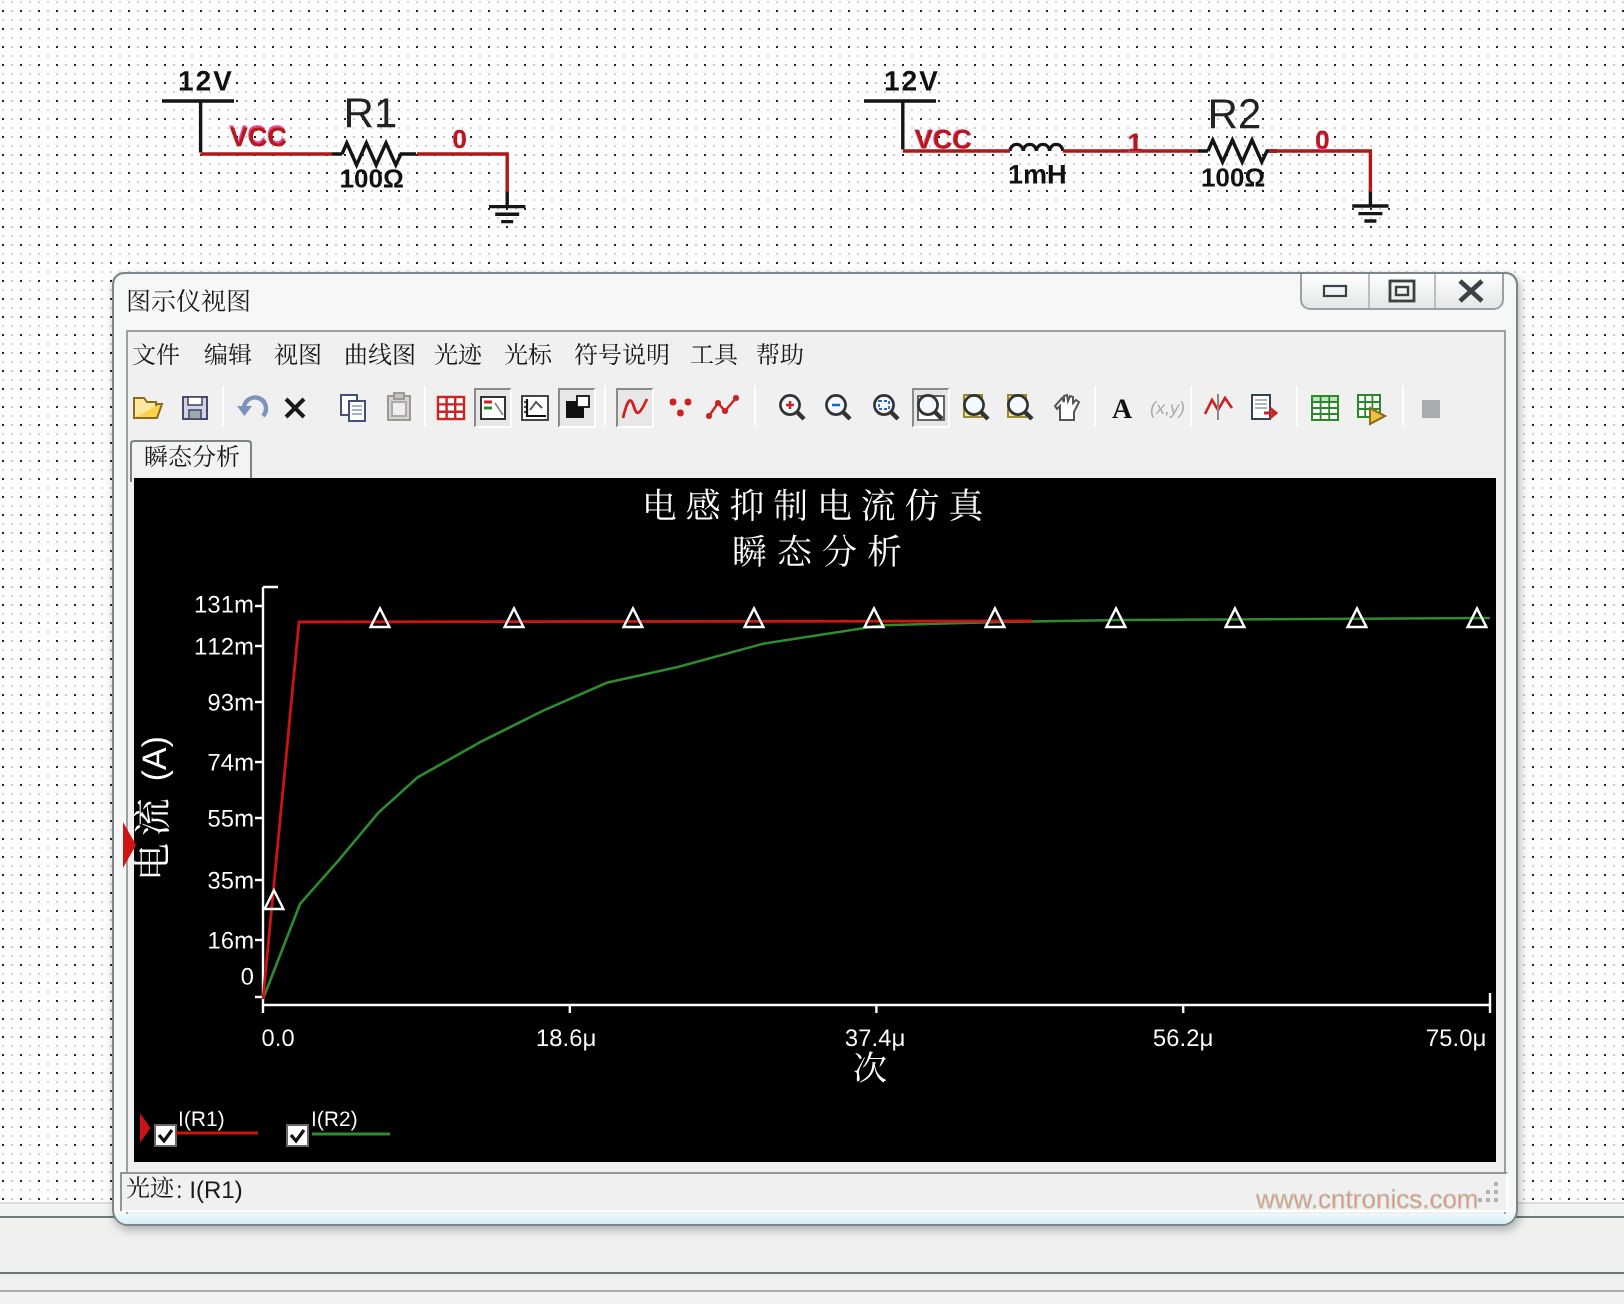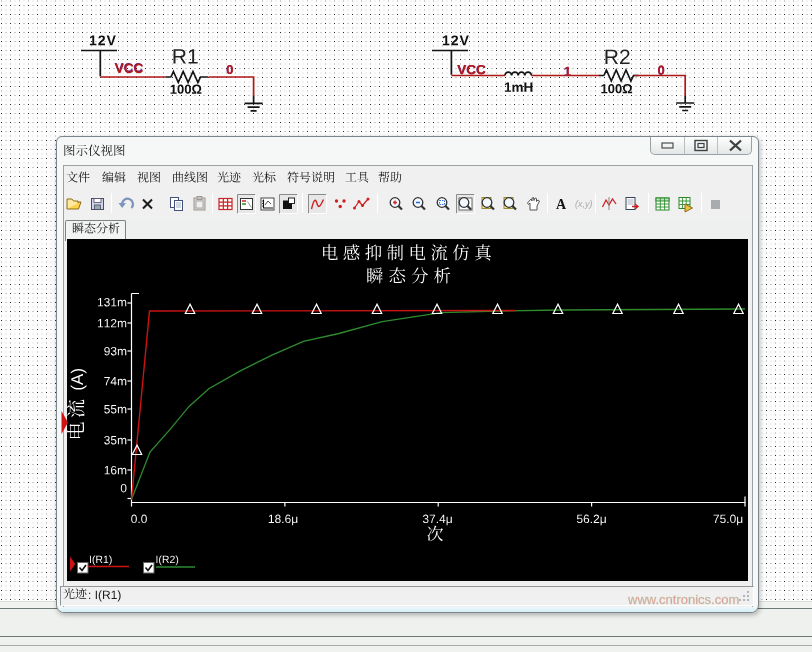--- a/index.html
+++ b/index.html
@@ -3,21 +3,21 @@
 *{margin:0;padding:0;box-sizing:border-box}
 html,body{width:812px;height:652px;overflow:hidden;font-family:"Liberation Sans",sans-serif}
 #desk{position:absolute;left:0;top:0;width:812px;height:601px;background-color:#fdfdfd;
  background-image:radial-gradient(circle 1px at 1.5px 5.5px,#242424 55%,rgba(0,0,0,0) 75%),
  radial-gradient(circle 1px at 6px 5.5px,#cacaca 55%,rgba(255,255,255,0) 75%),
  radial-gradient(circle 1px at 1.5px 1px,#cfcfcf 55%,rgba(255,255,255,0) 75%),
  radial-gradient(circle 1px at 6px 1px,#d4d4d4 55%,rgba(255,255,255,0) 75%);
  background-size:9px 9px;}
 .abs{position:absolute}
 .lbl{position:absolute;white-space:nowrap;color:#111;font-weight:bold}
-.red{color:#701a75}
+.red{color:#ec4899}
 #win{position:absolute;left:56px;top:136px;width:703px;height:477px;background:#f6f7f7;
  border:1px solid #7c868a;border-radius:6px 6px 8px 8px;box-shadow:1px 2px 5px rgba(0,0,0,0.28);overflow:hidden}
 #caps{position:absolute;left:593px;top:0px;width:102px;height:18px;border:1px solid #99a1a4;border-top:none;
  border-radius:0 0 5px 5px;background:linear-gradient(#fefefe,#eef0f0 60%,#e4e7e7);display:flex}
 #caps .c{flex:1;position:relative;border-right:1px solid #b9bfc1}
 #caps .c:last-child{border-right:none}
 #panel{position:absolute;left:6px;top:28px;width:690px;height:443px;background:#f0f0f0;
  border:1px solid #9aa1a4}
 #menubar{position:absolute;left:0;top:0;width:688px;height:24px;background:#f0f0f0}
 #toolbar{position:absolute;left:0;top:24px;width:688px;height:29px;background:#f0f0f0}

